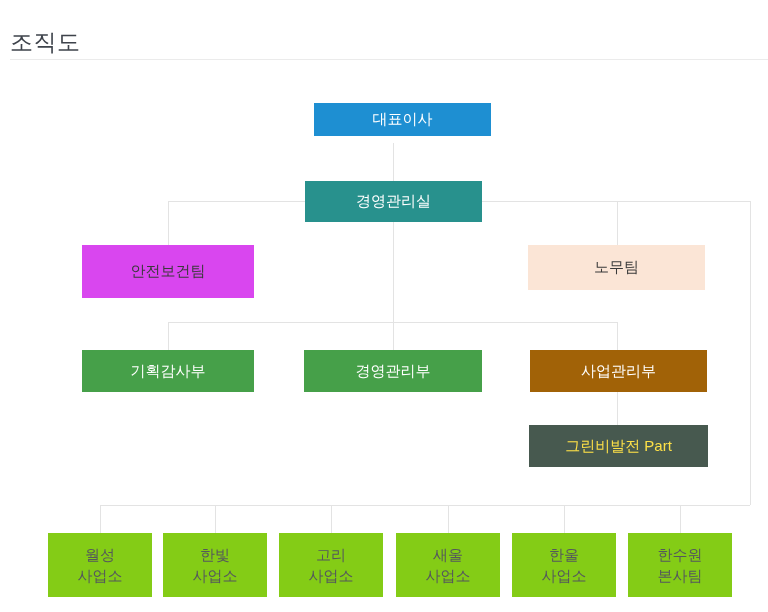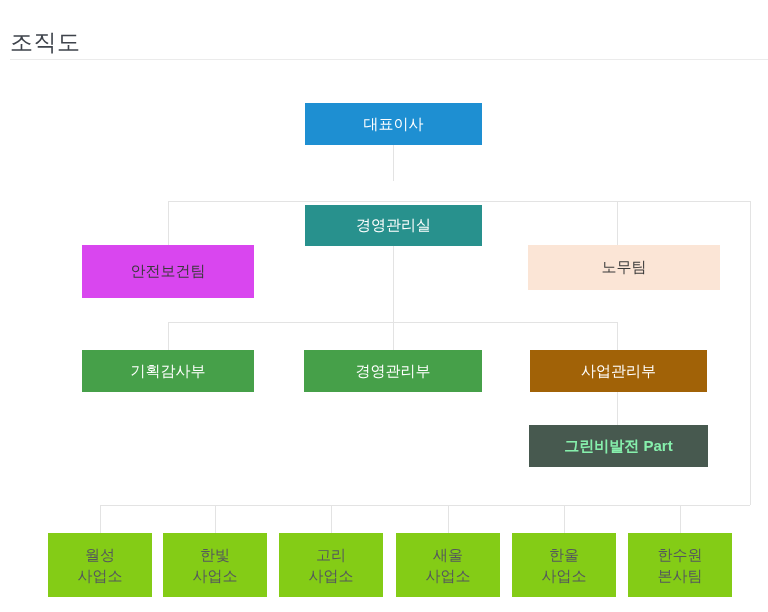--- a/index.html
+++ b/index.html
@@ -45,28 +45,28 @@
   .node {
     position: absolute;
     z-index: 2;
     display: flex;
     align-items: center;
     justify-content: center;
     text-align: center;
     font-size: 15px;
     box-sizing: border-box;
   }
-  .node-ceo      { left:305px; top:103px; width:177px; height:42px; background:#1e8fd2; color:#ffffff; }
-  .node-office   { left:305px; top:181px; width:177px; height:41px; background:#28918d; color:#ffffff;margin-top:24px; }
+  .node-ceo      { left:314px; top:103px; width:177px; height:33px; background:#1e8fd2; color:#ffffff; }
+  .node-office   { left:305px; top:181px; width:177px; height:41px; background:#28918d; color:#ffffff; }
   .node-safety   { left:82px;  top:245px; width:172px; height:53px; background:#d946ef; color:#3a3a3a;text-align:right; }
-  .node-labor    { left:528px; top:245px; width:192px; height:45px; background:#fbe5d6; color:#3a3a3a; }
+  .node-labor    { left:528px; top:245px; width:177px; height:45px; background:#fbe5d6; color:#3a3a3a; }
   .node-planning { left:82px;  top:350px; width:172px; height:42px; background:#46a049; color:#ffffff; }
   .node-mgmt     { left:304px; top:350px; width:178px; height:42px; background:#46a049; color:#ffffff; }
   .node-business { left:530px; top:350px; width:177px; height:42px; background:#a16207; color:#ffffff; }
-  .node-greenbi  { left:529px; top:425px; width:179px; height:42px; background:#47594f; color:#86efac;font-weight:bold; }
+  .node-greenbi  { left:529px; top:425px; width:179px; height:42px; background:#47594f; color:#fde047; }
 
   .node-site {
     top:533px; width:104px; height:64px;
     background:#84cc16; color:#55585c;
     flex-direction: column;
     line-height: 1.4;
   }
   .site-0 { left:48px; }
   .site-1 { left:163px; }
   .site-2 { left:279px; }

